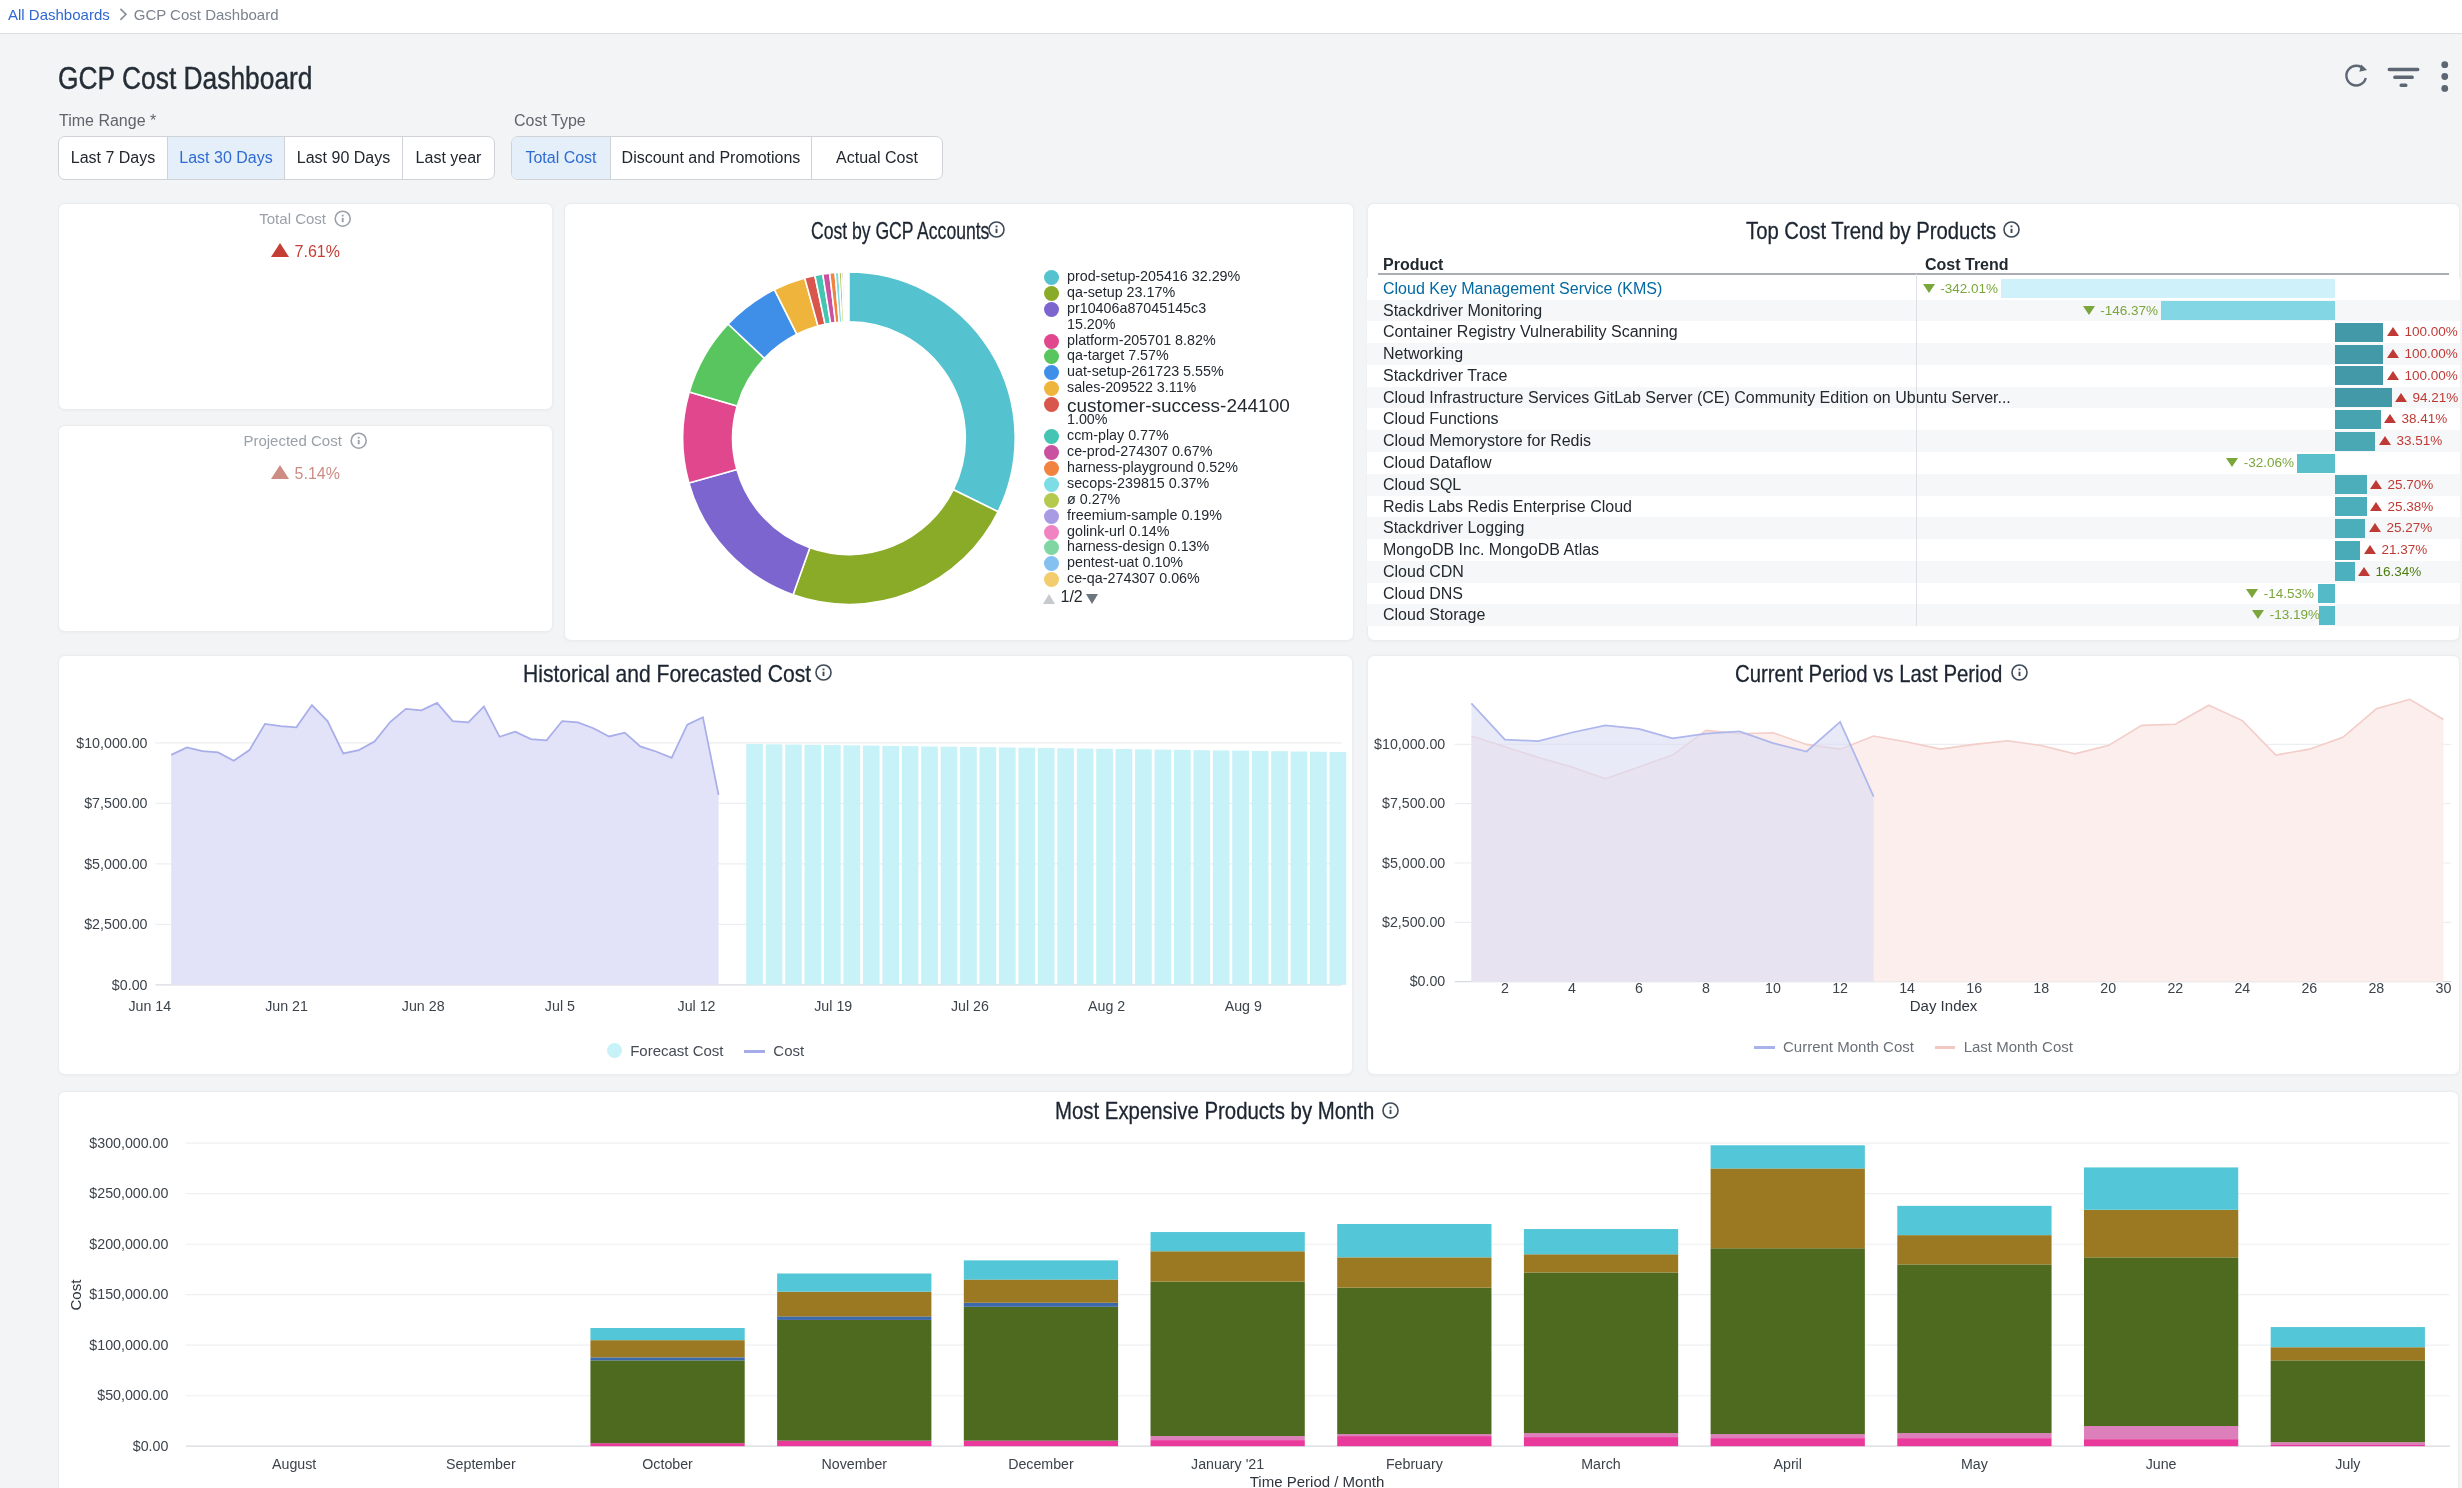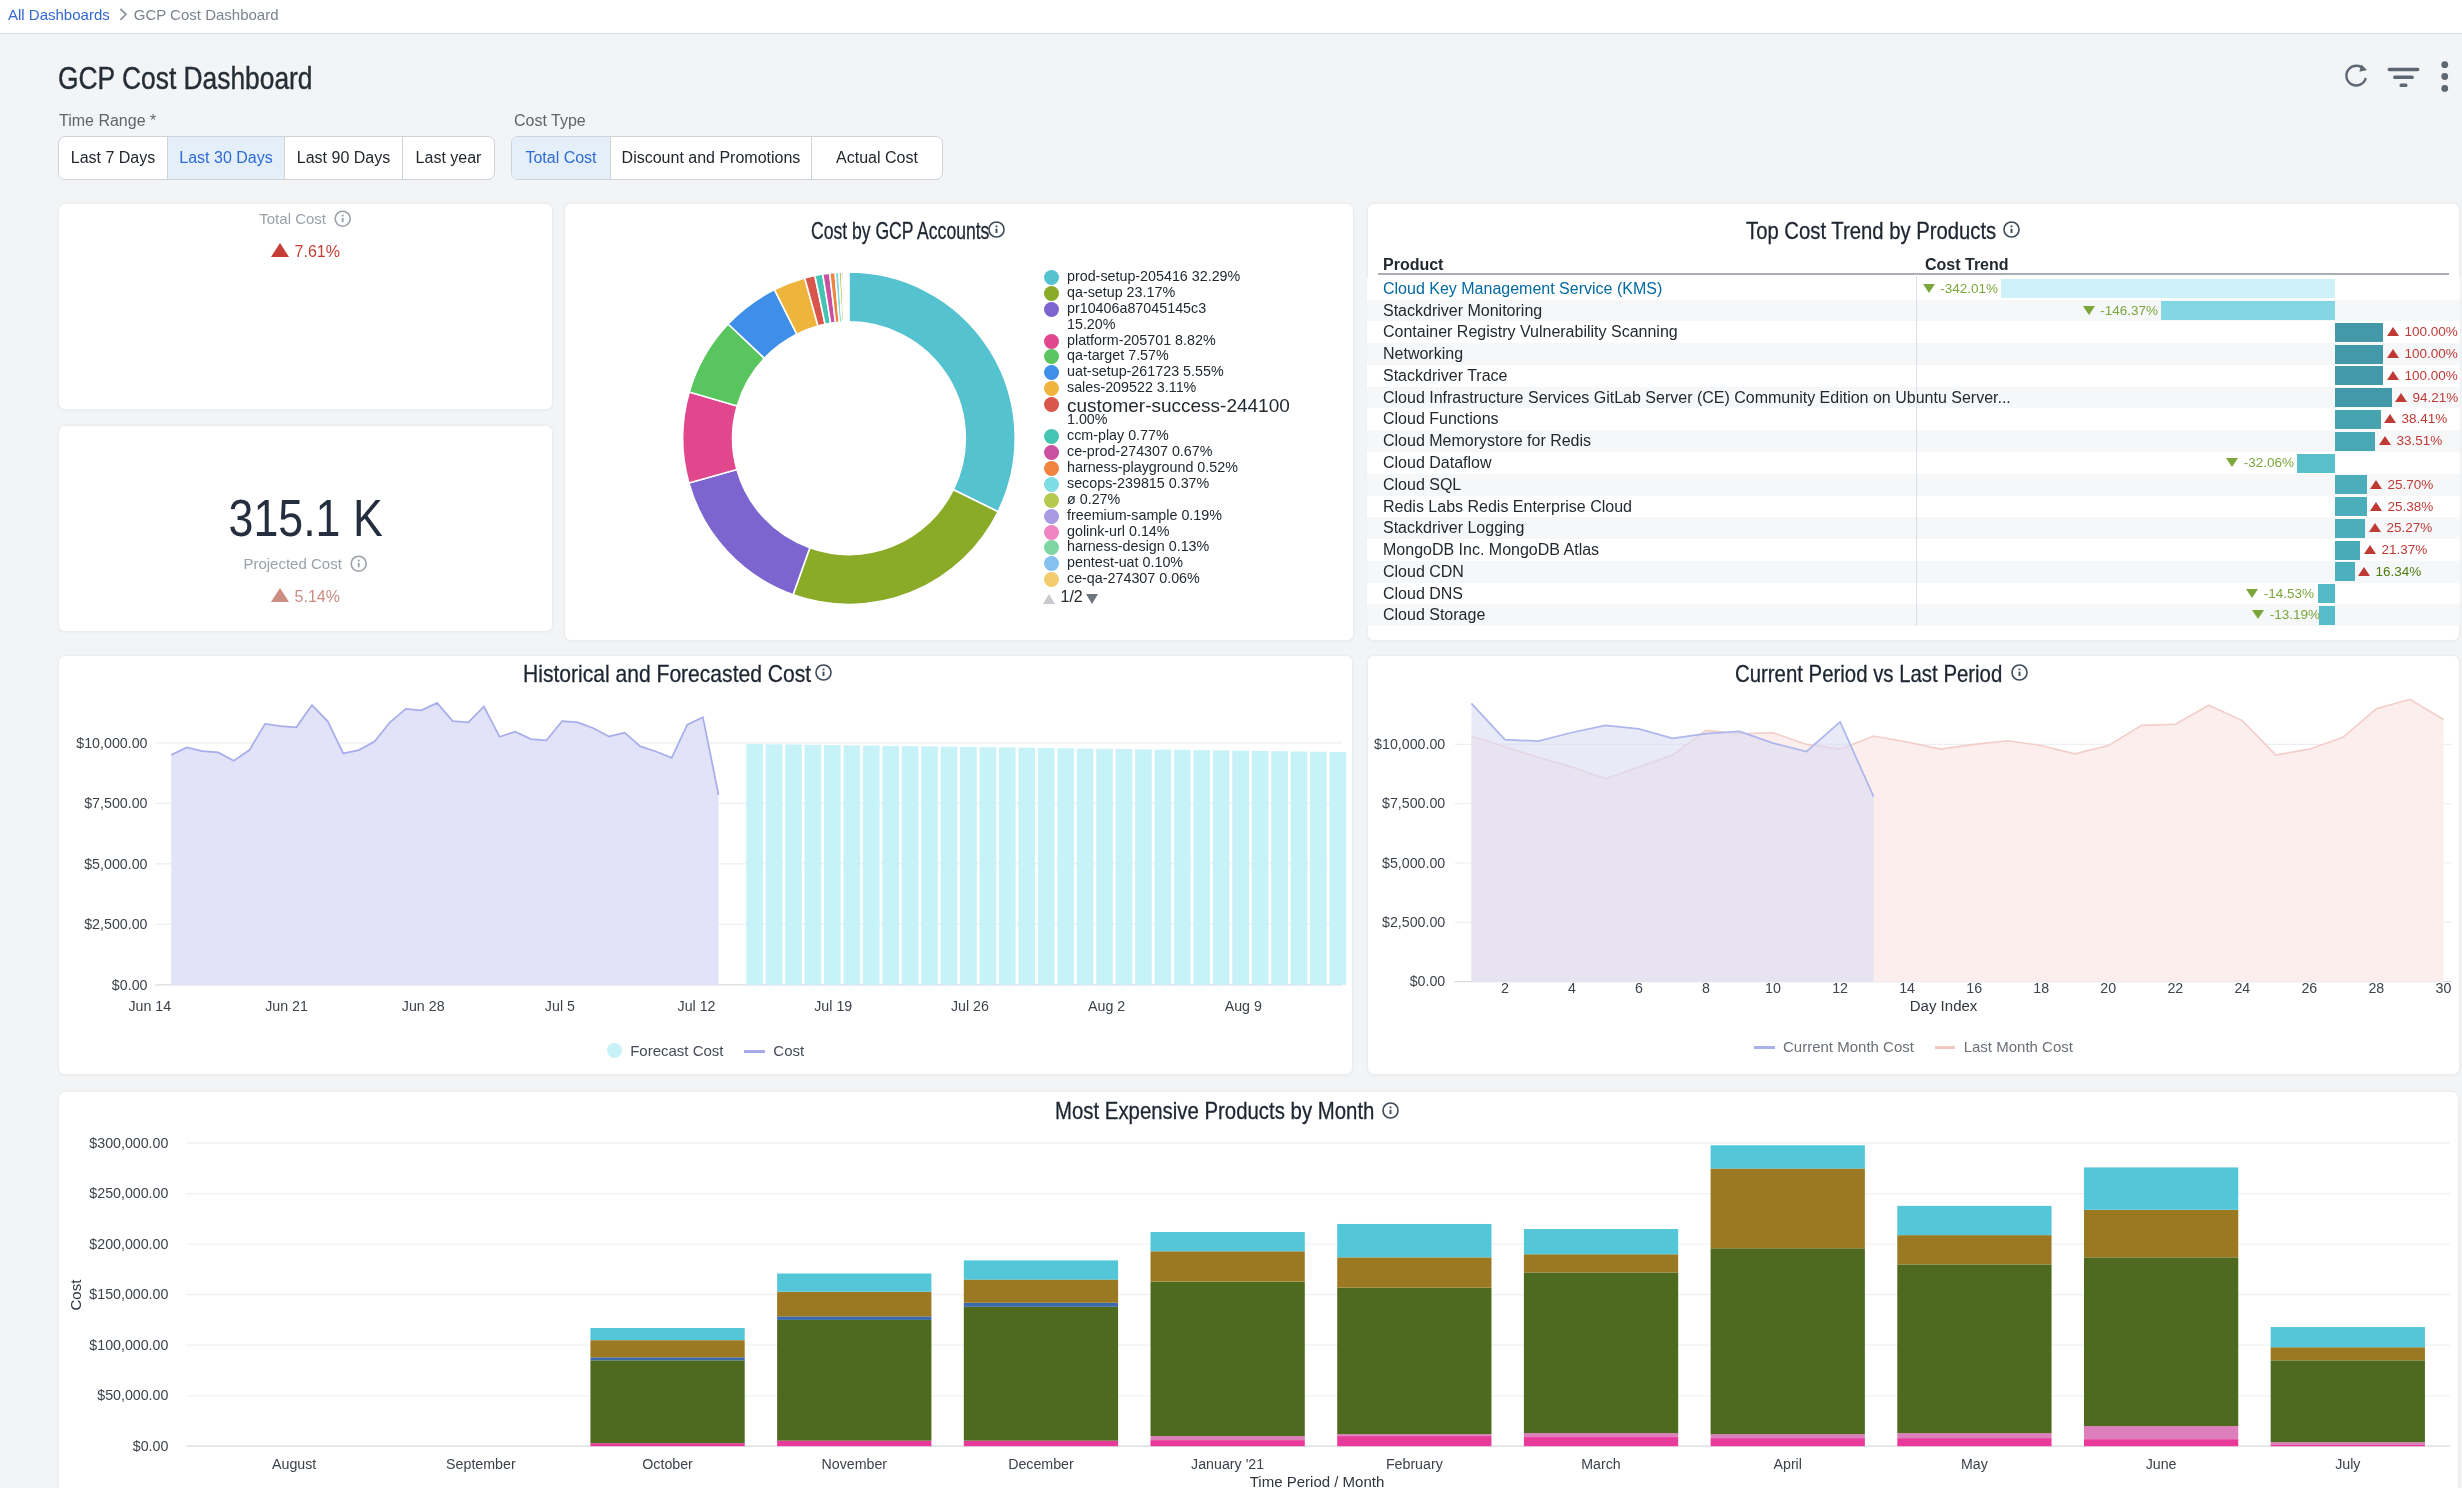--- a/index.html
+++ b/index.html
@@ -43,21 +43,20 @@
     <div style="margin-top:7.1px;font-size:15px;color:#9aa1a9;">Total Cost&nbsp; <svg width="17.4" height="17.4" style="vertical-align:-3.2px;" viewBox="0 0 22 22">
         <g fill="none" stroke="#9aa1a9" stroke-width="2">
           <circle cx="11" cy="11" r="9.5"></circle>
           <line x1="11" y1="10" x2="11" y2="15.5" stroke-width="2.4"></line>
           <line x1="11" y1="6" x2="11" y2="8.2" stroke-width="2.4"></line>
         </g>
       </svg></div>
     <div style="margin-top:16px;font-size:16px;color:#c53d35;"><span style="display:inline-block;width:0;height:0;border-left:9.5px solid transparent;border-right:9.5px solid transparent;border-bottom:14.3px solid #c53d35;vertical-align:baseline;margin-right:5.5px;"></span>7.61%</div>
   </div>
 <div style="position:absolute;left:58px;top:425px;width:495px;height:207px;text-align:center;">
-    <div style="margin-top:63px;font-size:52px;color:#252e3e;"><span style="display:inline-block;transform:scaleX(0.86);white-space:nowrap;">315.1 K</span></div>
     <div style="margin-top:7.1px;font-size:15px;color:#9aa1a9;">Projected Cost&nbsp; <svg width="17.4" height="17.4" style="vertical-align:-3.2px;" viewBox="0 0 22 22">
         <g fill="none" stroke="#9aa1a9" stroke-width="2">
           <circle cx="11" cy="11" r="9.5"></circle>
           <line x1="11" y1="10" x2="11" y2="15.5" stroke-width="2.4"></line>
           <line x1="11" y1="6" x2="11" y2="8.2" stroke-width="2.4"></line>
         </g>
       </svg></div>
     <div style="margin-top:16px;font-size:16px;color:#cd8d85;"><span style="display:inline-block;width:0;height:0;border-left:9.5px solid transparent;border-right:9.5px solid transparent;border-bottom:14.3px solid #cd8d85;vertical-align:baseline;margin-right:5.5px;"></span>5.14%</div>
   </div>
 <div style="position:absolute;left:564px;top:203px;width:790px;height:438px;">

